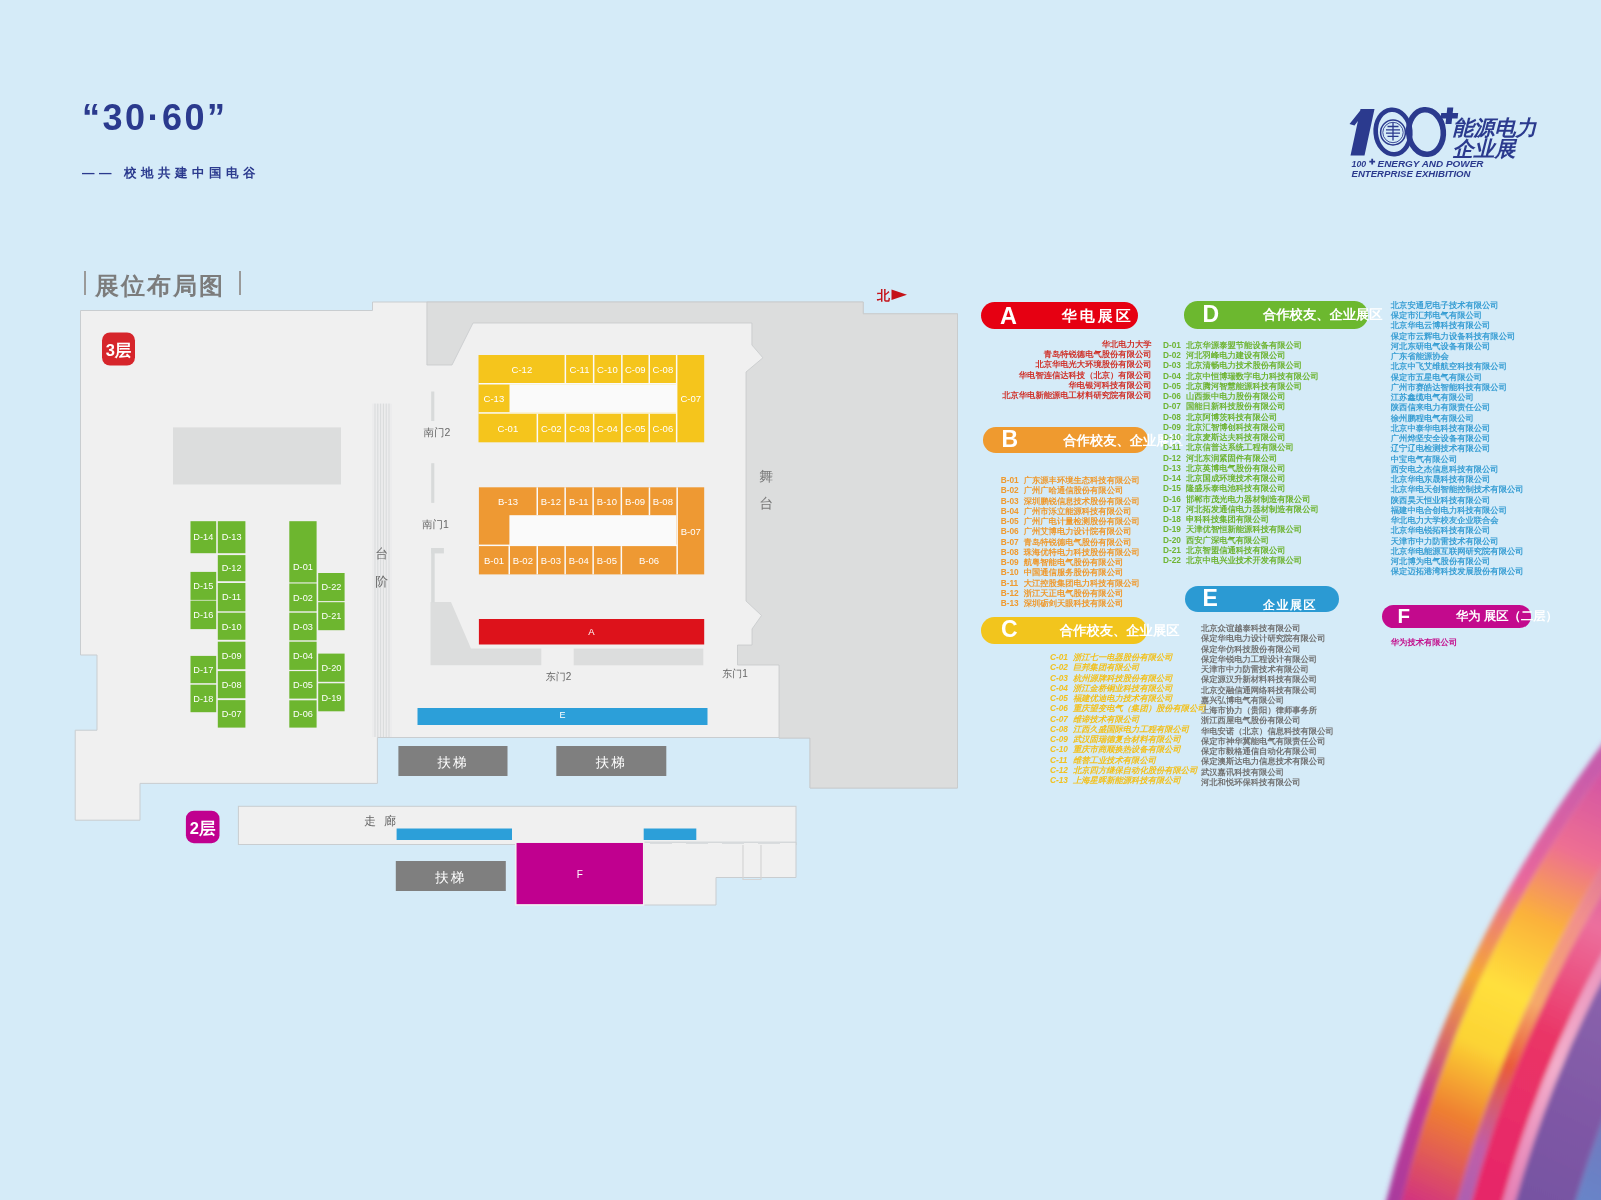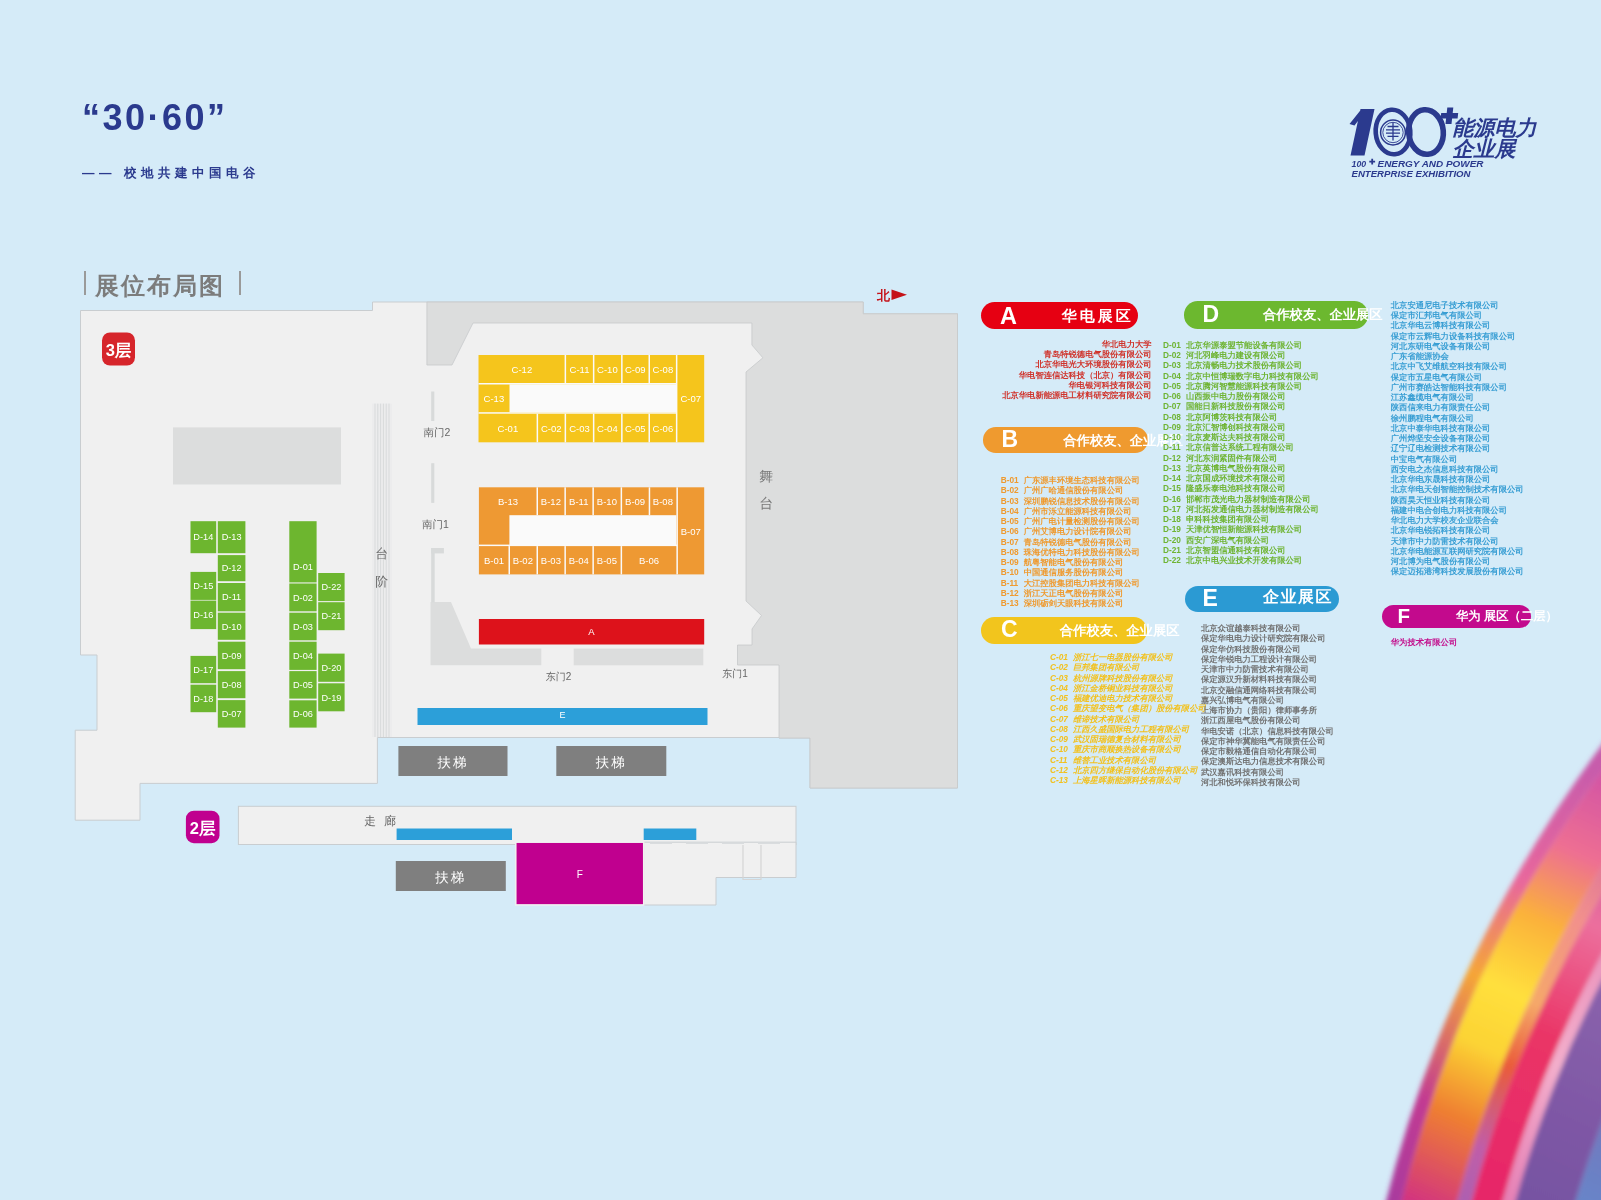--- a/index.html
+++ b/index.html
@@ -439,21 +439,21 @@
         <div><span class="code">D-17</span>河北拓发通信电力器材制造有限公司</div>
         <div><span class="code">D-18</span>申科科技集团有限公司</div>
         <div><span class="code">D-19</span>天津优智恒新能源科技有限公司</div>
         <div><span class="code">D-20</span>西安广深电气有限公司</div>
         <div><span class="code">D-21</span>北京智盟信通科技有限公司</div>
         <div><span class="code">D-22</span>北京中电兴业技术开发有限公司</div>
       </div>
 
 <div class="pill" style="left:1184.5px;top:585.5px;width:154.5px;height:26.5px;background:#2b9ad3;border-radius:13.25px;">
         <span class="abs bl" style="left:18.0px;top:1.3px;font-size:23px;line-height:23.9px;">E</span>
-        <span class="abs lb" style="left:39.5px;top:2px;font-size:16px;line-height:17.7px;letter-spacing:1.5px;">企业展区</span>
+        <span class="abs lb" style="left:39.5px;top:11px;font-size:12px;line-height:17.7px;letter-spacing:1.5px;">企业展区</span>
       </div>
 
 <div class="list" style="left:1201px;top:623.0px;color:#737373;">
         <div>北京众谊越泰科技有限公司</div>
         <div>保定华电电力设计研究院有限公司</div>
         <div>保定华仿科技股份有限公司</div>
         <div>保定华锐电力工程设计有限公司</div>
         <div>天津市中力防雷技术有限公司</div>
         <div>保定源汉升新材料科技有限公司</div>
         <div>北京交融信通网络科技有限公司</div>

